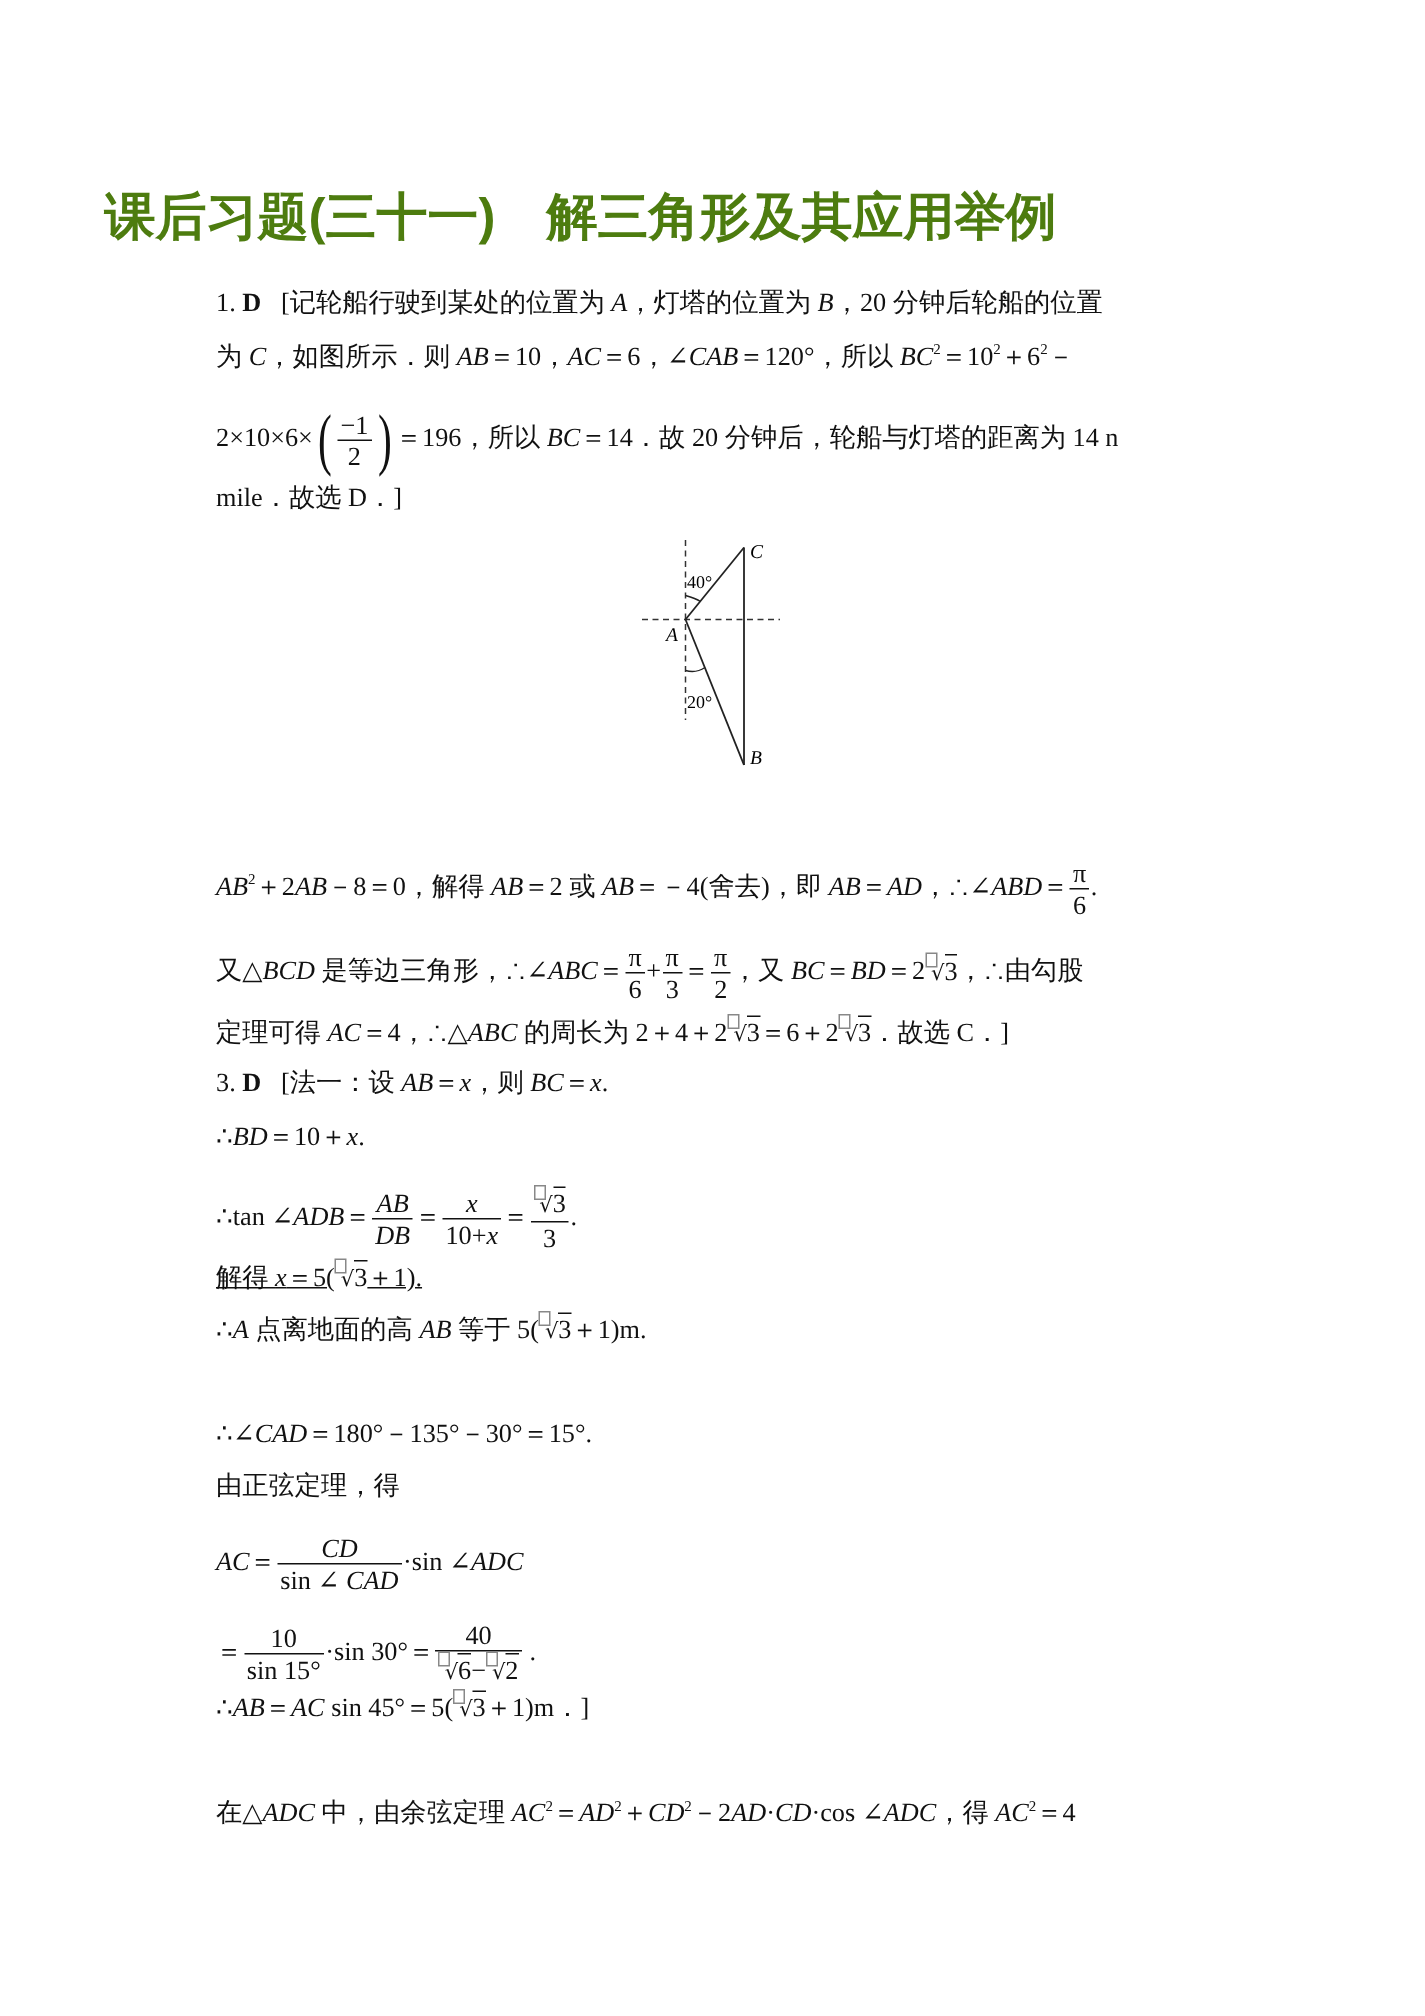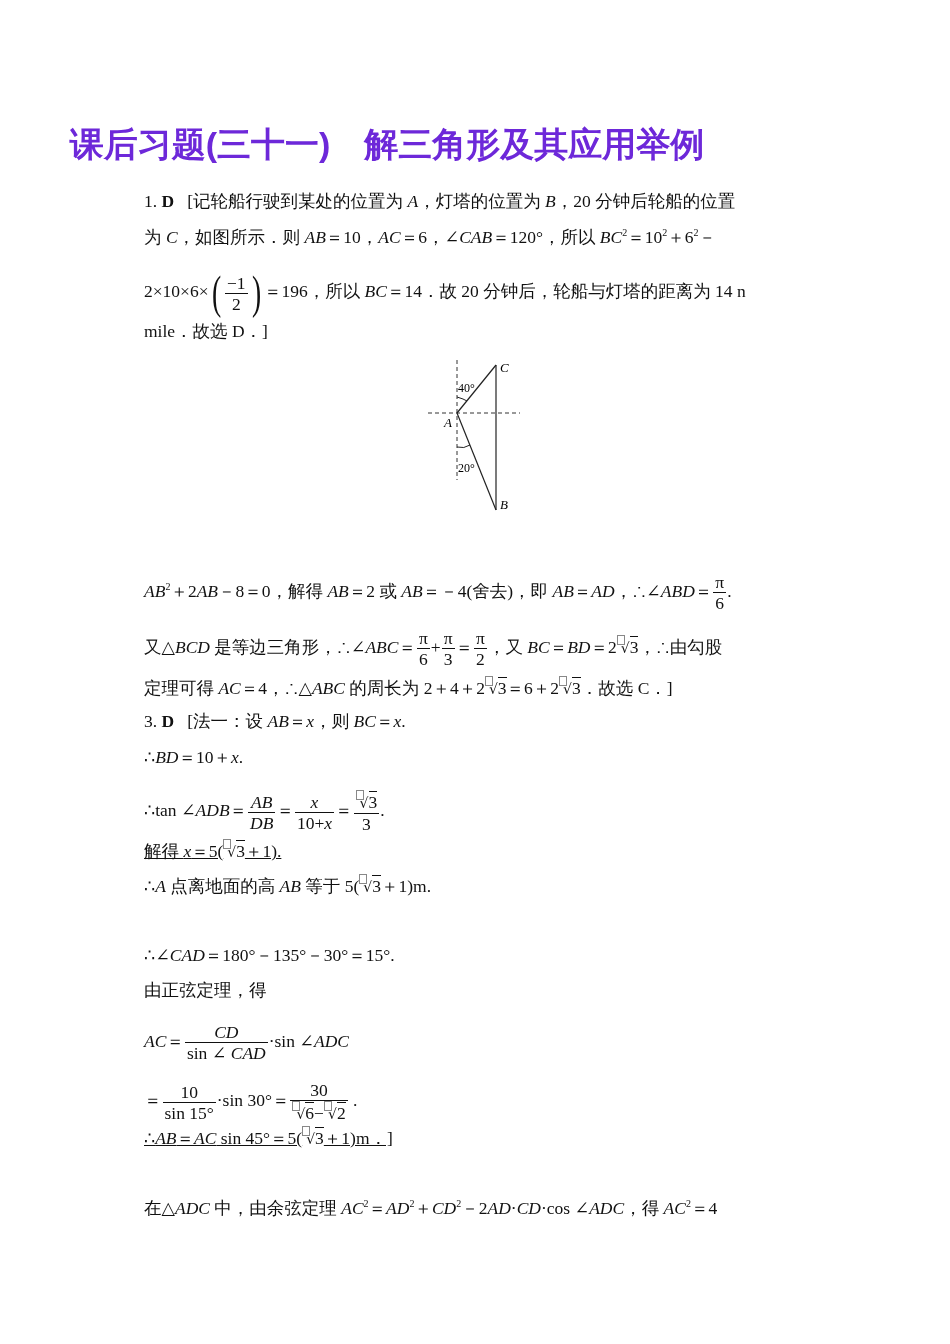--- a/index.html
+++ b/index.html
@@ -1,21 +1,21 @@
 <!DOCTYPE html>
 <html><head>
 <meta charset="utf-8">
 <style>
   html, body { margin: 0; padding: 0; background: #ffffff; }
   body { width: 950px; height: 1344px; position: relative; overflow: hidden;
          font-family: "Liberation Serif", "DejaVu Serif", serif; color: #111; }
   .page { position: absolute; left: 0; top: 0; width: 950px; height: 1344px; }
   .title { position: absolute; left: 0; width: 774px; top: 122px; text-align: center;
            font-family: "Liberation Sans", "DejaVu Sans", sans-serif; font-weight: bold;
-           font-size: 34px; letter-spacing: 0px; color: #6d28d9; }
+           font-size: 34px; letter-spacing: 0px; color: #4d7c0f; }
   .line { position: absolute; left: 144px; font-size: 17.5px; line-height: 22px; white-space: nowrap; }
   .i { font-style: italic; }
   .b { font-weight: bold; }
   sup { font-size: 10px; vertical-align: 7px; line-height: 0; }
   .frac { display: inline-block; vertical-align: middle; text-align: center; margin: 0 1px; }
   .frac .n { display: block; border-bottom: 1px solid #111; padding: 0 2px; line-height: 20px; }
   .frac .d { display: block; line-height: 20px; padding: 0 2px; }
   .paren { display: inline-block; vertical-align: middle; font-size: 46px; line-height: 46px; transform: scaleX(0.6); font-weight: lighter; }
   .rt { display: inline-block; }
   .rt .box { font-size: 9px; vertical-align: 8px; color: #666; border: 1px solid #888; display: inline-block; width: 6px; height: 8px; line-height: 8px; margin-right: -4px; }
@@ -90,23 +90,23 @@
   <div class="line" style="top:944px;text-align:center;">
     ∴∠<span class="i">CAD</span>＝180°－135°－30°＝15°.
   </div>
   <div class="line" style="top:979px;">
     由正弦定理，得
   </div>
   <div class="line" style="top:1022px;">
     <span class="i">AC</span>＝<span class="frac"><span class="n i">CD</span><span class="d">sin ∠ <span class="i">CAD</span></span></span>·sin ∠<span class="i">ADC</span>
   </div>
   <div class="line" style="top:1080px;">
-    ＝<span class="frac"><span class="n">10</span><span class="d">sin 15°</span></span>·sin 30°＝<span class="frac"><span class="n">30</span><span class="d"><span class="rt"><span class="box"></span><span class="v">√</span><span class="rad">6</span></span>−<span class="rt"><span class="box"></span><span class="v">√</span><span class="rad">2</span></span></span></span>&nbsp;.
+    ＝<span class="frac"><span class="n">10</span><span class="d">sin 15°</span></span>·sin 30°＝<span class="frac"><span class="n">40</span><span class="d"><span class="rt"><span class="box"></span><span class="v">√</span><span class="rad">6</span></span>−<span class="rt"><span class="box"></span><span class="v">√</span><span class="rad">2</span></span></span></span>&nbsp;.
   </div>
-  <div class="line" style="top:1126px;text-decoration:underline;">
+  <div class="line" style="top:1126px;">
     ∴<span class="i">AB</span>＝<span class="i">AC</span> sin 45°＝5(<span class="rt"><span class="box"></span><span class="v">√</span><span class="rad">3</span></span>＋1)m．]
   </div>
 
   <div class="line" style="top:1197px;">
     在△<span class="i">ADC</span> 中，由余弦定理 <span class="i">AC</span><sup>2</sup>＝<span class="i">AD</span><sup>2</sup>＋<span class="i">CD</span><sup>2</sup>－2<span class="i">AD</span>·<span class="i">CD</span>·cos ∠<span class="i">ADC</span>，得 <span class="i">AC</span><sup>2</sup>＝4
   </div>
 
 </div>
 
 </body></html>

